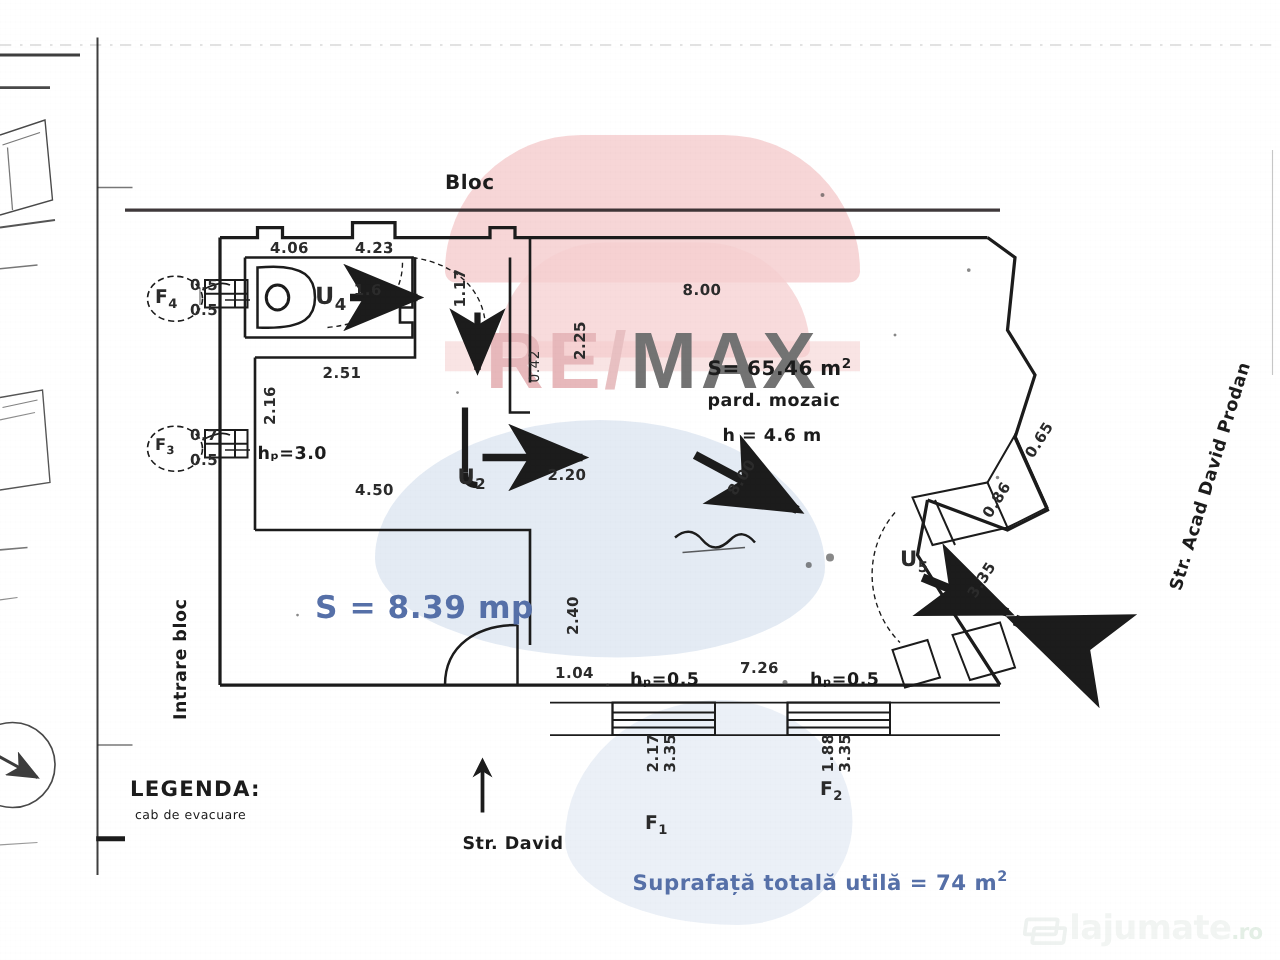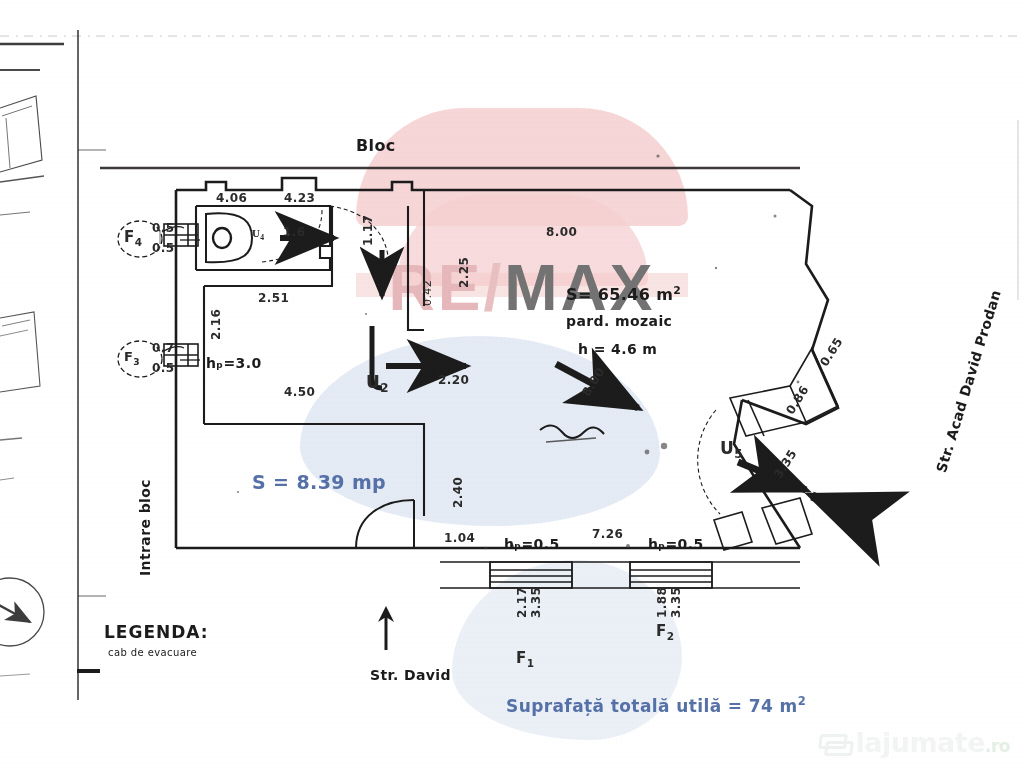--- a/index.html
+++ b/index.html
@@ -342,21 +342,21 @@
 
   <svg style="position:absolute; left:372px; top:604px; width:30px; height:48px;">
     <path d="M14,46 L14,8" stroke="#1c1c1c" stroke-width="3" fill="none"></path>
     <path d="M14,2 L22,18 L14,13 L6,18 Z" fill="#1c1c1c"></path>
   </svg>
 
   <div class="hw ink" style="left:566px; top:286px; font-size:16px; font-weight:600;"><span>S= 65.46 m</span><span class="sup">2</span></div>
   <div class="hw med ink" style="left:566px; top:314px;">pard. mozaic</div>
   <div class="hw med ink" style="left:578px; top:342px;">h = 4.6 m</div>
 
-  <div class="hw blue" style="left:252px; top:473px; font-size:19px; font-weight:600;">S = 8.39 mp</div>
+  <div class="hw blue" style="left:252px; top:473px; font-size:25px; font-weight:600;">S = 8.39 mp</div>
 
   <div class="hw blue" style="left:506px; top:696px; font-size:17px; font-weight:600;"><span>Suprafață totală utilă = 74 m</span><span class="sup">2</span></div>
 
   <div class="hw ink" style="left:104px; top:624px; font-size:17px; font-weight:700; letter-spacing:1px;">LEGENDA:</div>
   <svg style="position:absolute; left:76px; top:664px; width:26px; height:14px;">
     <path d="M1,7 L24,7" stroke="#1c1c1c" stroke-width="4"></path>
   </svg>
   <div class="hw ink" style="left:108px; top:648px; font-size:10px;">cab de evacuare</div>
 
   <svg style="position:absolute; left:114px; top:212px; width:120px; height:60px;">
@@ -378,21 +378,21 @@
   <div class="hw dim" style="left:152px; top:362px;">0.5</div>
 
   <div class="hw dim rot90n" style="left:516px; top:618px;">2.17</div>
   <div class="hw dim rot90n" style="left:530px; top:618px;">3.35</div>
   <div class="hw" style="left:516px; top:624px; font-size:15px; font-weight:700;margin-top:27px;"><span>F</span><span class="sub">1</span></div>
 
   <div class="hw dim rot90n" style="left:656px; top:618px;">1.88</div>
   <div class="hw dim rot90n" style="left:670px; top:618px;">3.35</div>
   <div class="hw" style="left:656px; top:624px; font-size:15px; font-weight:700;"><span>F</span><span class="sub">2</span></div>
 
-  <div class="hw" style="left:252px; top:228px; font-size:11px; font-weight:700;font-family:Liberation Serif, serif;"><span>U</span><span class="sub">4</span></div>
+  <div class="hw" style="left:252px; top:228px; font-size:19px; font-weight:700;"><span>U</span><span class="sub">4</span></div>
   <div class="hw dim" style="left:283px; top:226px;">1.6</div>
 
   <div class="hw" style="left:366px; top:374px; font-size:17px; font-weight:700;"><span>U</span><span class="sub">2</span></div>
 
   <div class="hw" style="left:720px; top:440px; font-size:17px; font-weight:700;"><span>U</span><span class="sub">5</span></div>
   <div class="hw dim rot-diag" style="left:772px; top:474px;">3.35</div>
 
   <div class="hw dim" style="left:216px; top:192px;">4.06</div>
   <div class="hw dim" style="left:284px; top:192px;">4.23</div>
   <div class="hw dim" style="left:546px; top:226px;">8.00</div>

